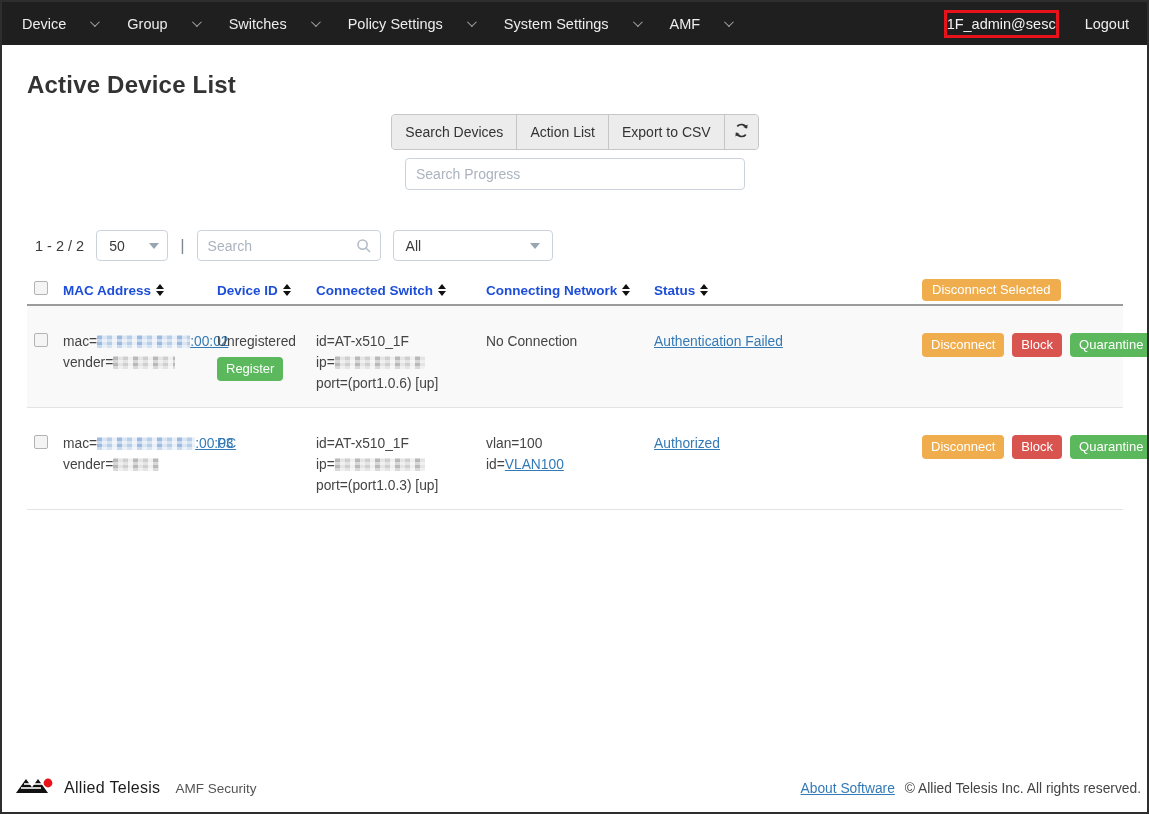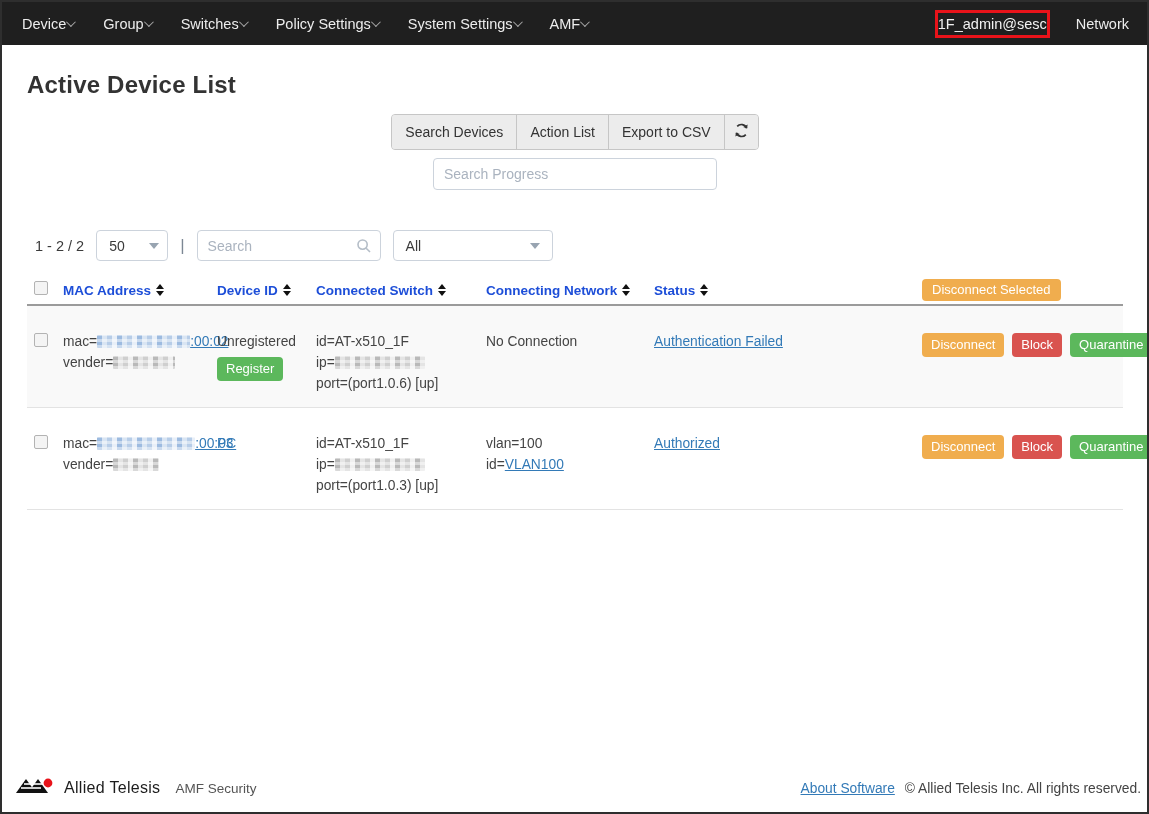--- a/index.html
+++ b/index.html
@@ -2,36 +2,36 @@
 <html><head>
 <meta charset="utf-8">
 <style>
   * { margin:0; padding:0; box-sizing:border-box; }
   html,body { width:1149px; height:814px; font-family:"Liberation Sans", sans-serif; background:#fff; }
   .window { width:1149px; height:814px; border:2px solid #2e2e2e; display:flex; flex-direction:column; background:#fff; overflow:hidden; }
 
   
   .navbar { height:43px; background:#1f1f1f; display:flex; align-items:center; justify-content:space-between; padding:0 18px 0 20px; flex:0 0 auto; }
   .nav-left { display:flex; align-items:center; gap:30px; }
-  .nav-item { display:flex; align-items:center; gap:0; color:#ededed; font-size:14.5px; cursor:pointer; }
+  .nav-item { display:flex; align-items:center; gap:24px; color:#ededed; font-size:14.5px; cursor:pointer; }
   .chev { width:7px; height:7px; border-right:1.6px solid #a5a5a5; border-bottom:1.6px solid #a5a5a5; transform:rotate(45deg) translateY(-2px); display:inline-block; }
   .nav-right { display:flex; align-items:center; gap:26px; }
   .user-box { border:3px solid #e8131a; padding:3px 0; color:#f2f2f2; font-size:14.5px; }
   .logout { color:#ededed; font-size:14.5px; cursor:pointer; }
 
   
   main { flex:1 1 auto; padding:0 24px 0 25px; overflow:hidden; }
   h1 { margin-top:26px; font-size:24px; font-weight:700; color:#333; letter-spacing:.2px; }
 
   .toolbar-wrap { margin-top:15px; display:flex; flex-direction:column; align-items:center; gap:8px; }
   .btn-group { display:flex; border:1px solid #c6c6c6; border-radius:4px; overflow:hidden; background:#ececec; }
   .btn-group button { background:#ececec; border:none; border-right:1px solid #c6c6c6; padding:7px 13px; font-size:14px; color:#333; font-family:inherit; cursor:pointer; }
   .btn-group button:last-child { border-right:none; }
   .btn-refresh { display:flex; align-items:center; justify-content:center; width:33px; }
-  .search-progress { width:284px; height:32px; border:1px solid #ccd3dc; border-radius:4px; padding:0 10px; font-size:14px; color:#333; font-family:inherit; }
+  .search-progress { width:340px; height:32px; border:1px solid #ccd3dc; border-radius:4px; padding:0 10px; font-size:14px; color:#333; font-family:inherit; }
   .search-progress::placeholder { color:#aab3bf; }
 
   .controls { margin-top:40px; padding-left:8px; display:flex; align-items:center; gap:12px; }
   .range-text { font-size:14.5px; color:#3a3a3a; }
   .select { height:31px; border:1px solid #ccd3dc; border-radius:4px; display:flex; align-items:center; justify-content:space-between; padding:0 12px; cursor:pointer; background:#fff; }
   .select .sel-val { font-size:14px; color:#3a3a3a; }
   .caret { width:0; height:0; border-left:5.5px solid transparent; border-right:5.5px solid transparent; border-top:6.5px solid #98a4b1; }
   .sel-size { width:72px;gap:24px; }
   .sel-filter { width:160px; }
   .vsep { color:#7c8794; font-size:17px; }
@@ -109,21 +109,21 @@
       </div>
       <div class="nav-item">
         <span>AMF</span>
         <span class="chev"></span>
       </div>
     </div>
     <div class="nav-right">
       <div class="user-box">
         <span>1F_admin@sesc</span>
       </div>
-      <div class="nav-item logout">Network</div>
+      <div class="nav-item logout">Logout</div>
     </div>
   </nav>
 
   <main>
     <h1>Active Device List</h1>
 
     <div class="toolbar-wrap">
       <div class="btn-group">
         <button>Search Devices</button>
         <button>Action List</button>

